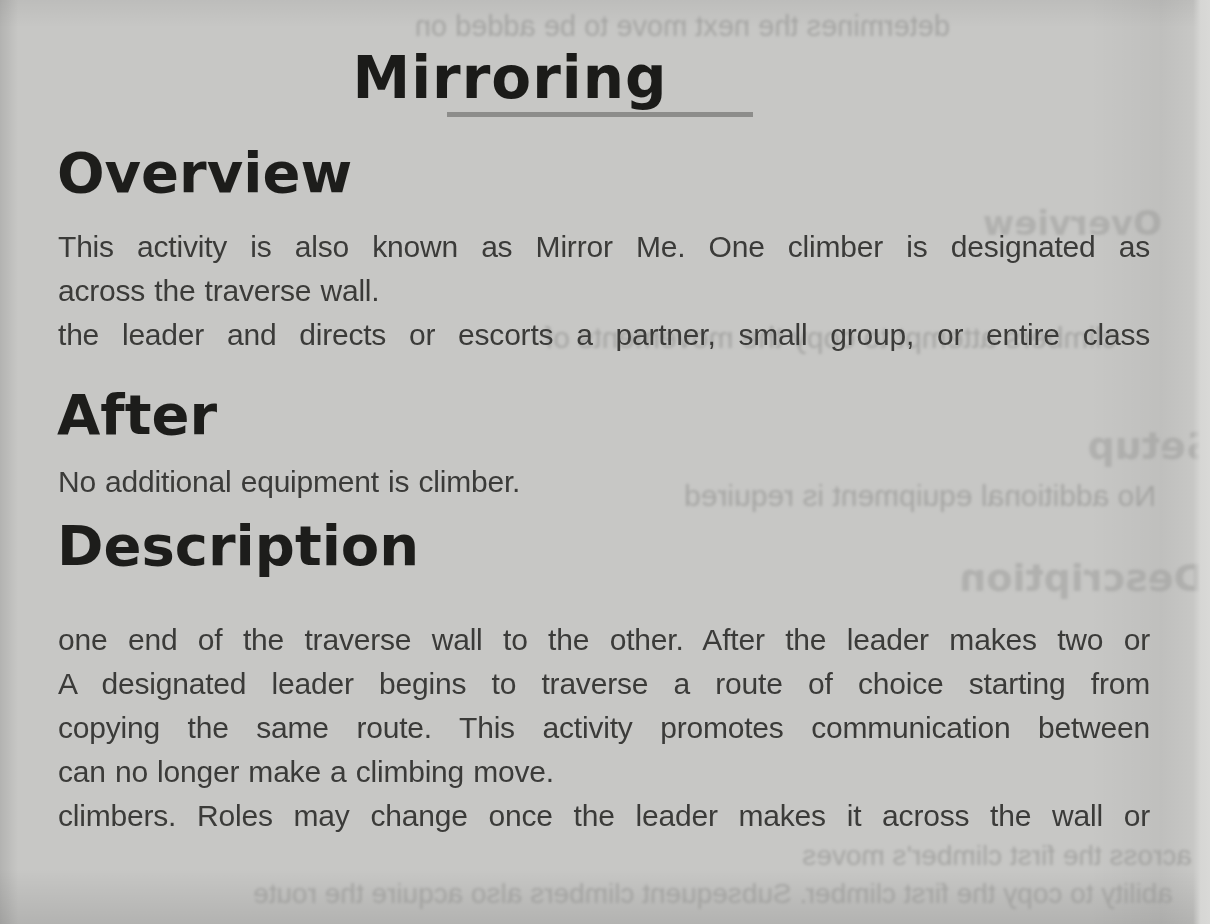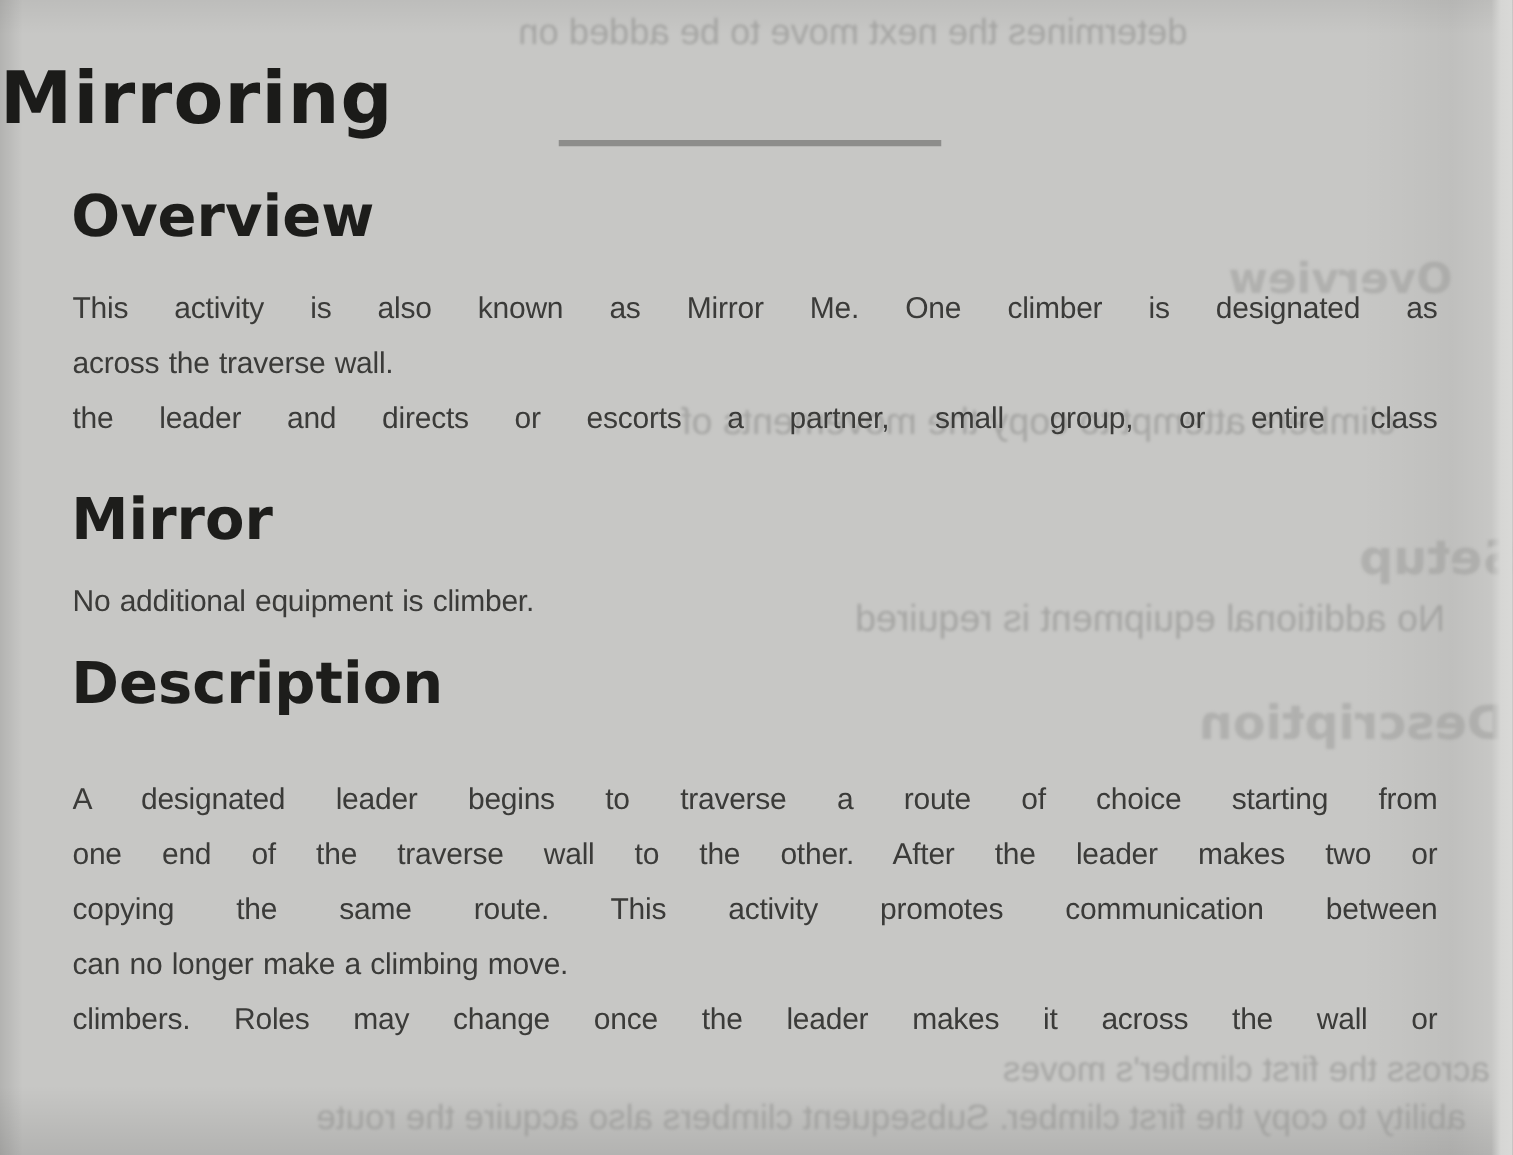--- a/index.html
+++ b/index.html
@@ -21,50 +21,50 @@
   
   .page-edge-right {
     position: absolute; top: 0; right: 0;
     width: 17px; height: 100%;
     background: linear-gradient(90deg, rgba(216,216,214,0) 0%, #d6d6d4 45%, #d9d9d7 100%);
   }
 
   
   .doc-title {
     position: absolute; top: 44px; left: 0; width: 1020px;
-    text-align: left;
+    text-align: center;
     font-family: "DejaVu Sans", sans-serif;
     font-weight: 700;
     font-size: 58px;
     letter-spacing: 1px;
     color: #1b1b19;
   }
   .title-rule {
     position: absolute; top: 112px; left: 600px;
     width: 306px; height: 5px;
     transform: translateX(-50%);
     background: #8d8d8b;
   }
   .section-heading {
     position: absolute; left: 57px;
     font-family: "DejaVu Sans", sans-serif;
     font-weight: 700;
-    font-size: 46px;
+    font-size: 56px;
     line-height: 46px;
     color: #1d1d1b;
   }
   .h-overview    { top: 150px; }
   .h-setup       { top: 392px; }
   .h-description { top: 523px; }
 
   .body-para {
     position: absolute; left: 58px;
     width: 1092px;
     font-family: "Liberation Sans", sans-serif;
-    font-size: 24px;
+    font-size: 30px;
     letter-spacing: -0.2px;
     word-spacing: 1px;
     line-height: 44px;
     color: #3b3b39;
   }
   .p-overview    { top: 225px; }
   .p-setup       { top: 460px; }
   .p-description { top: 618px; }
 
   .jline { text-align: justify; text-align-last: justify; height: 44px; overflow: hidden; }
@@ -108,28 +108,28 @@
   <div class="doc-title">Mirroring</div>
   <div class="title-rule"></div>
 
   <div class="section-heading h-overview">Overview</div>
   <div class="body-para p-overview">
       <div class="jline">This activity is also known as Mirror Me. One climber is designated as</div>
       <div class="jline jlast">across the traverse wall.</div>
       <div class="jline">the leader and directs or escorts a partner, small group, or entire class</div>
     </div>
 
-  <div class="section-heading h-setup">Mirror</div>
+  <div class="section-heading h-setup">After</div>
   <div class="body-para p-setup">
       <div class="jline jlast">No additional equipment is climber.</div>
     </div>
 
   <div class="section-heading h-description">Description</div>
   <div class="body-para p-description">
+      <div class="jline">one end of the traverse wall to the other. After the leader makes two or</div>
       <div class="jline">A designated leader begins to traverse a route of choice starting from</div>
-      <div class="jline">one end of the traverse wall to the other. After the leader makes two or</div>
       <div class="jline">copying the same route. This activity promotes communication between</div>
       <div class="jline jlast">can no longer make a climbing move.</div>
       <div class="jline">climbers. Roles may change once the leader makes it across the wall or</div>
     </div>
 
   <div class="page-edge-right"></div>
 </div>
 
 </body></html>

